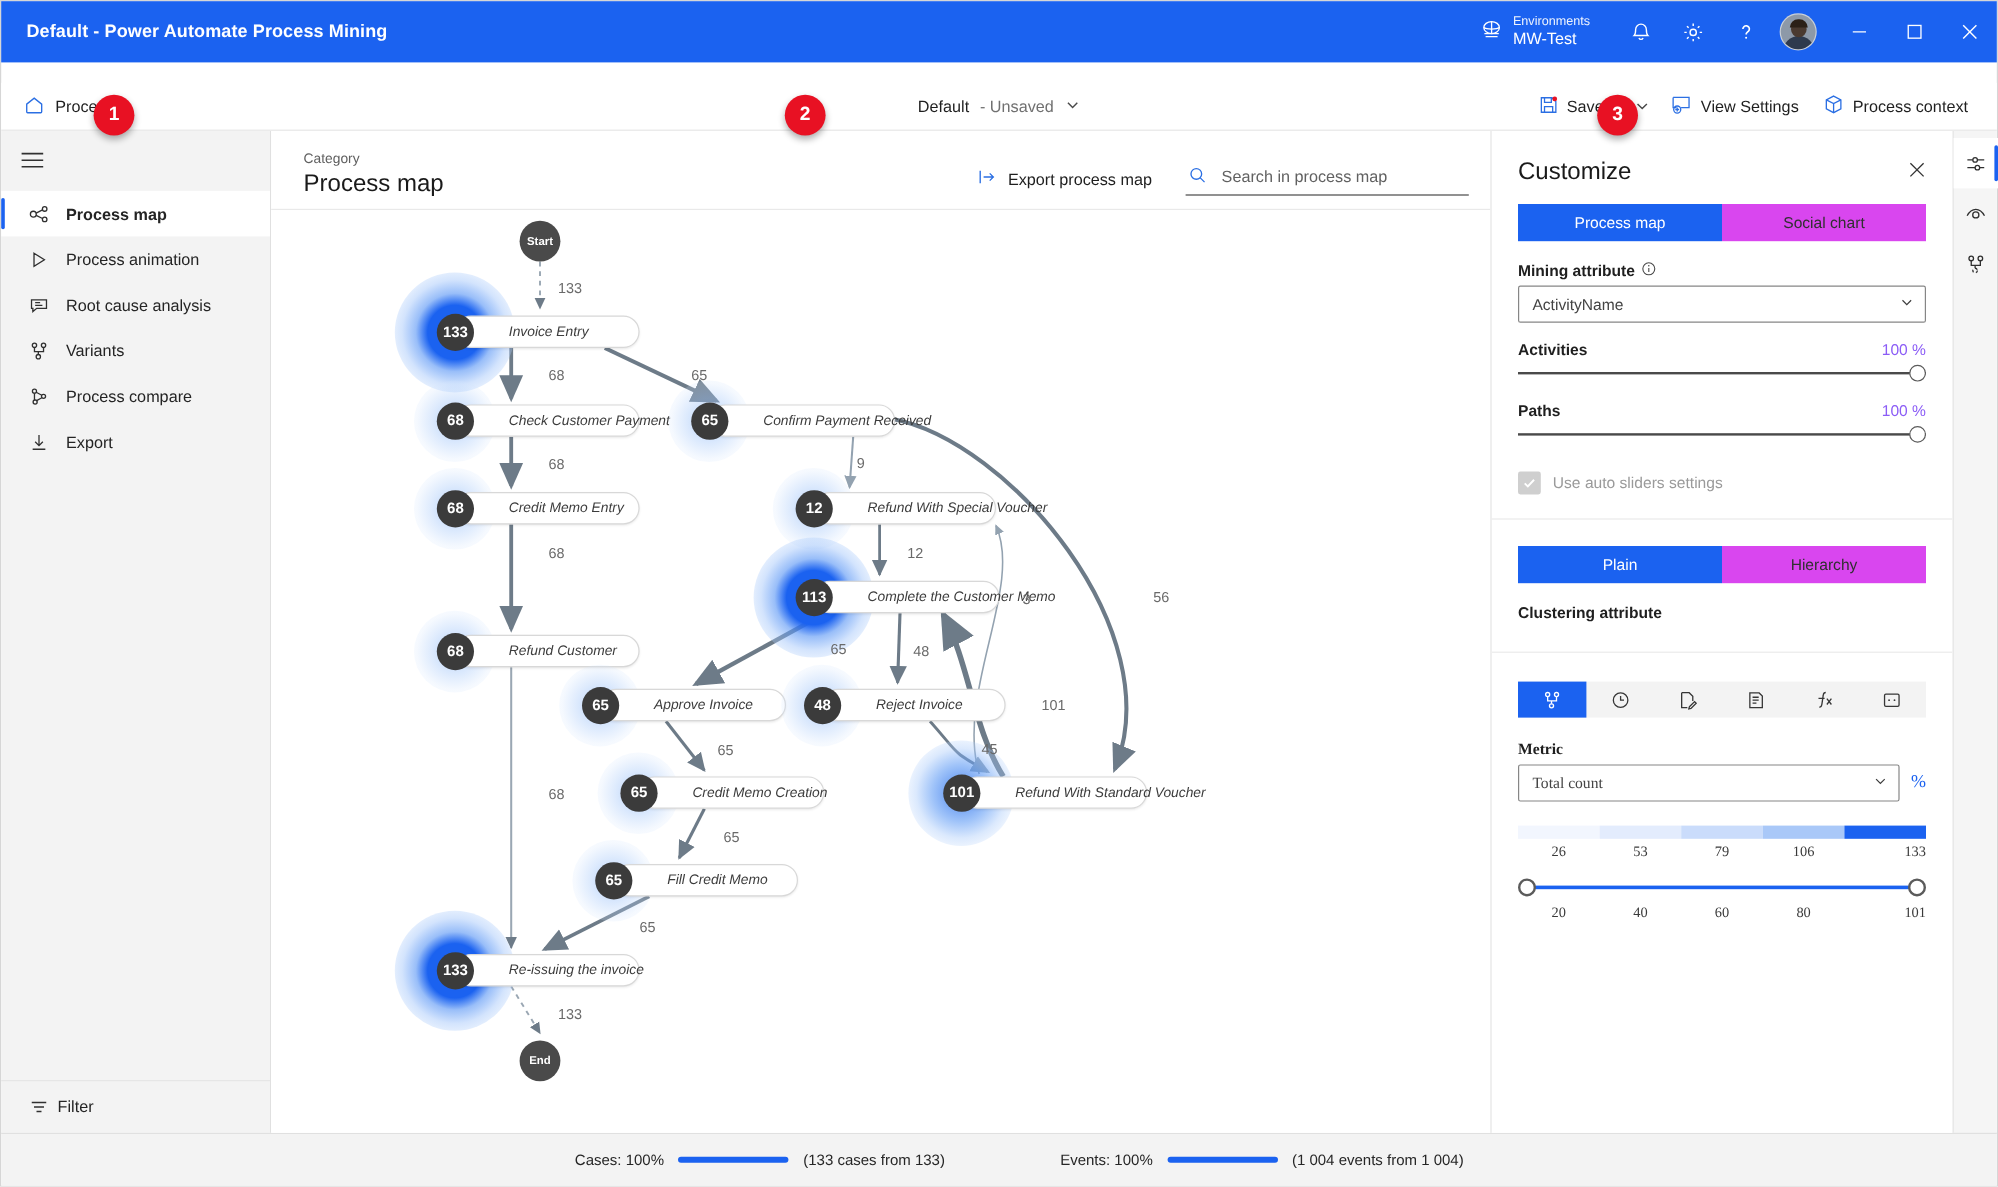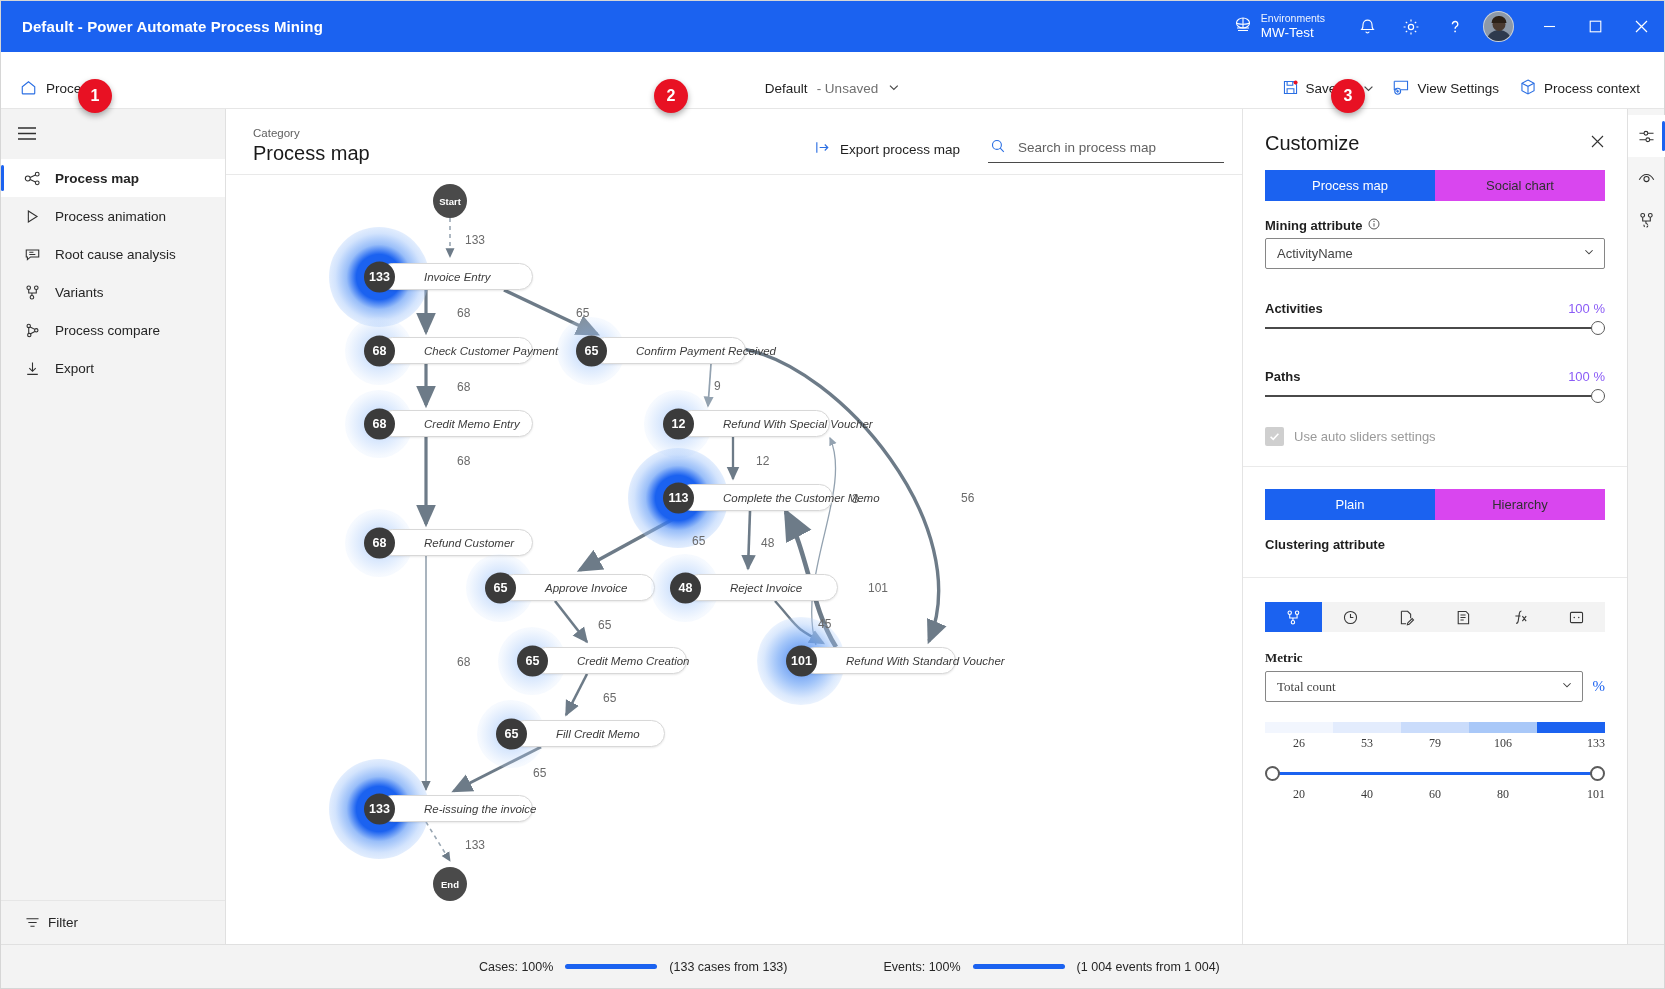--- a/index.html
+++ b/index.html
@@ -114,21 +114,21 @@
   .pivot { display:flex; height:31px; margin-bottom:17px; }
   .pivot div { flex:1; display:flex; align-items:center; justify-content:center;
                font-size:13px; cursor:pointer; background:#d946ef; color:#303030; }
   .pivot div.sel { background:#1B62F0; color:#fff; }
   .flabel { font-size:13px; font-weight:bold; color:#1f1f1f; margin-bottom:5px;
             display:flex; align-items:center; gap:5px; }
   .combo { height:31px; border:1px solid #868686; border-radius:2px; display:flex;
            align-items:center; padding:0 9px 0 11px; font-size:13px; color:#444;
            cursor:pointer; background:#fff; }
   .combo .cv { flex:1; }
-  .sliderrow { display:flex; align-items:center; margin-top:32px; }
+  .sliderrow { display:flex; align-items:center; margin-top:15px; }
   .sliderrow .sl { font-size:13px; font-weight:bold; color:#1f1f1f; }
   .sliderrow .sv { margin-left:auto; font-size:13px; color:#8b5cf6; }
   .track { position:relative; height:18px; margin-top:3px; }
   .track .bar { position:absolute; left:0; right:0; top:8px; height:2px; background:#4a4a4a; }
   .track .knob { position:absolute; top:2px; width:14px; height:14px; border-radius:50%;
                  background:#fff; border:1px solid #5b5b5b; cursor:pointer; }
   .chkrow { display:flex; align-items:center; gap:10px; margin-top:22px; }
   .chk { width:19px; height:19px; border-radius:2px; background:#cfcfcf;
          display:flex; align-items:center; justify-content:center; }
   .chk-lbl { font-size:13px; color:#9a9a9a; }

